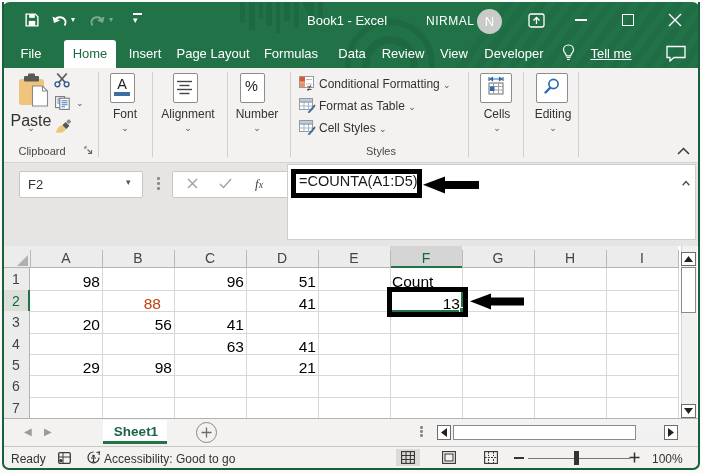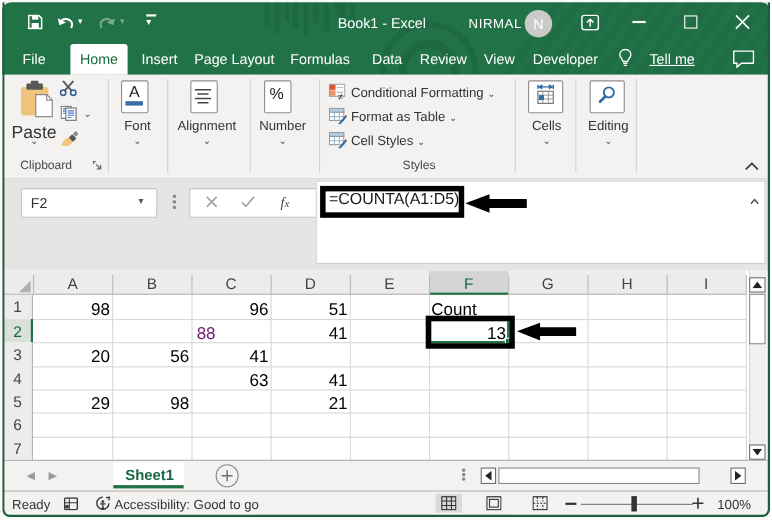--- a/index.html
+++ b/index.html
@@ -268,21 +268,21 @@
 <div class="ab" style="left:30px;top:311px;width:648px;height:1px;background:#d8d8d8;"></div>
 <div class="ab" style="left:30px;top:333px;width:648px;height:1px;background:#d8d8d8;"></div>
 <div class="ab" style="left:30px;top:354px;width:648px;height:1px;background:#d8d8d8;"></div>
 <div class="ab" style="left:30px;top:375px;width:648px;height:1px;background:#d8d8d8;"></div>
 <div class="ab" style="left:30px;top:397px;width:648px;height:1px;background:#d8d8d8;"></div>
 <div class="ab" style="left:30px;top:418px;width:648px;height:1px;background:#d8d8d8;"></div>
 <div class="ab" style="left:3px;top:418px;width:695px;height:1px;background:#b3b3b3;"></div>
 <div class="t" style="right:602px;top:273px;font-size:15.5px;color:#000;">98</div>
 <div class="t" style="right:458px;top:273px;font-size:15.5px;color:#000;">96</div>
 <div class="t" style="right:386px;top:273px;font-size:15.5px;color:#000;">51</div>
-<div class="t" style="right:506px;top:295px;font-size:15.5px;color:#701a75;">88</div>
+<div class="t" style="right:541px;top:295px;font-size:15.5px;color:#c2410c;">88</div>
 <div class="t" style="right:386px;top:295px;font-size:15.5px;color:#000;">41</div>
 <div class="t" style="right:602px;top:316px;font-size:15.5px;color:#000;">20</div>
 <div class="t" style="right:530px;top:316px;font-size:15.5px;color:#000;">56</div>
 <div class="t" style="right:458px;top:316px;font-size:15.5px;color:#000;">41</div>
 <div class="t" style="right:458px;top:338px;font-size:15.5px;color:#000;text-align:right;">63</div>
 <div class="t" style="right:386px;top:338px;font-size:15.5px;color:#000;">41</div>
 <div class="t" style="right:602px;top:359px;font-size:15.5px;color:#000;">29</div>
 <div class="t" style="right:530px;top:359px;font-size:15.5px;color:#000;">98</div>
 <div class="t" style="right:386px;top:359px;font-size:15.5px;color:#000;">21</div>
 <div class="t" style="left:392px;top:273px;font-size:15.5px;color:#000;">Count</div>

